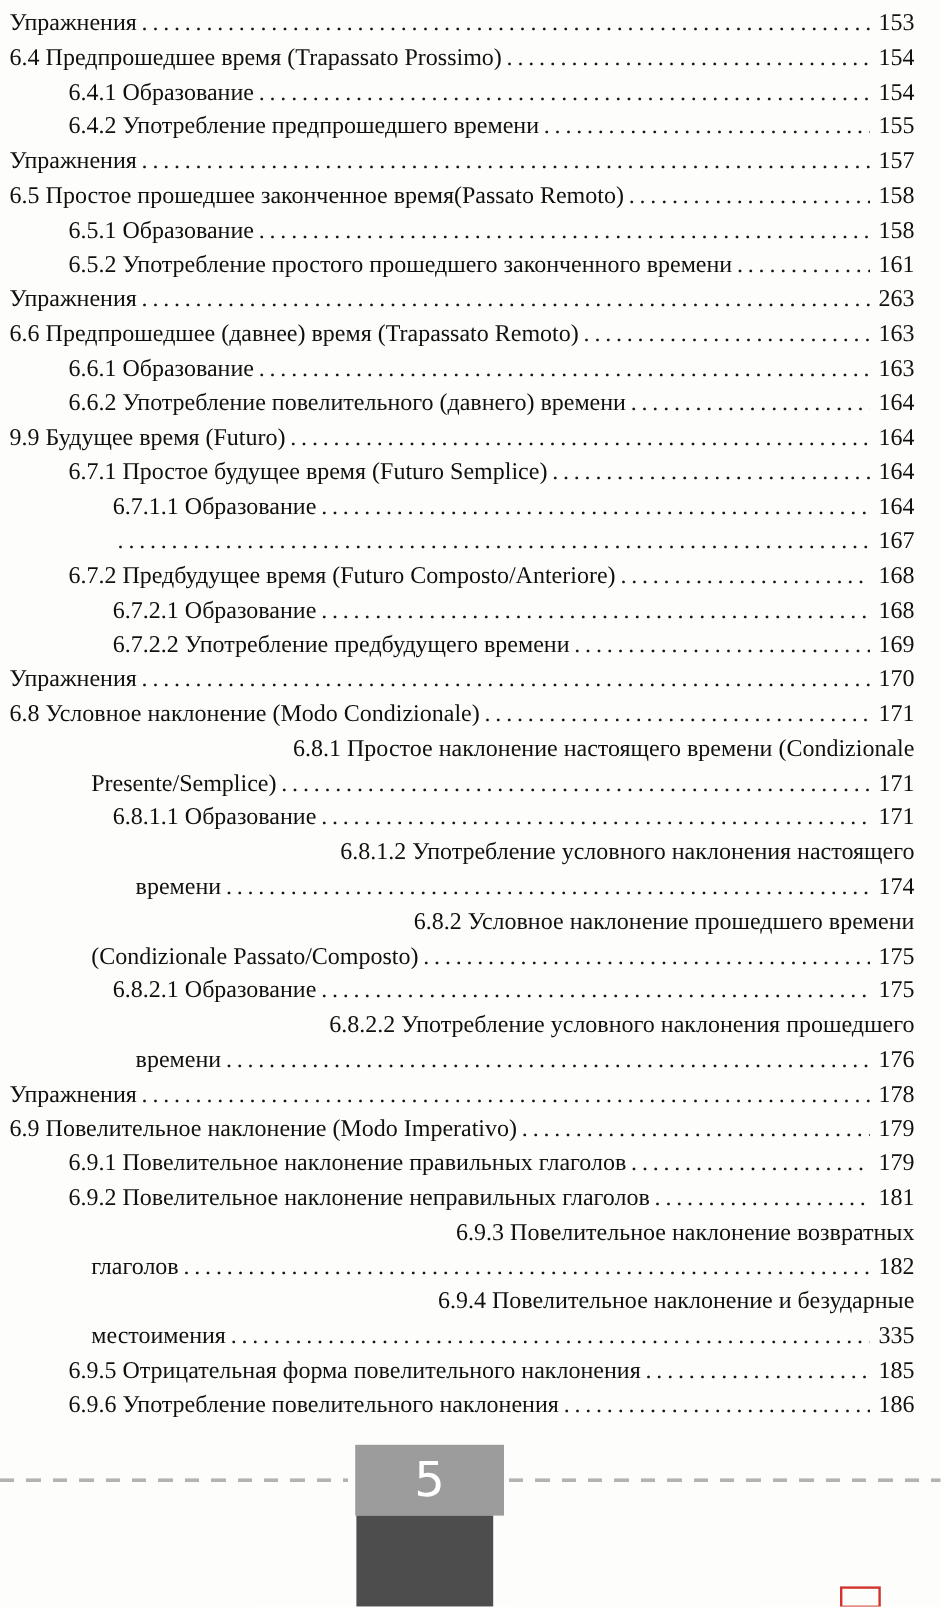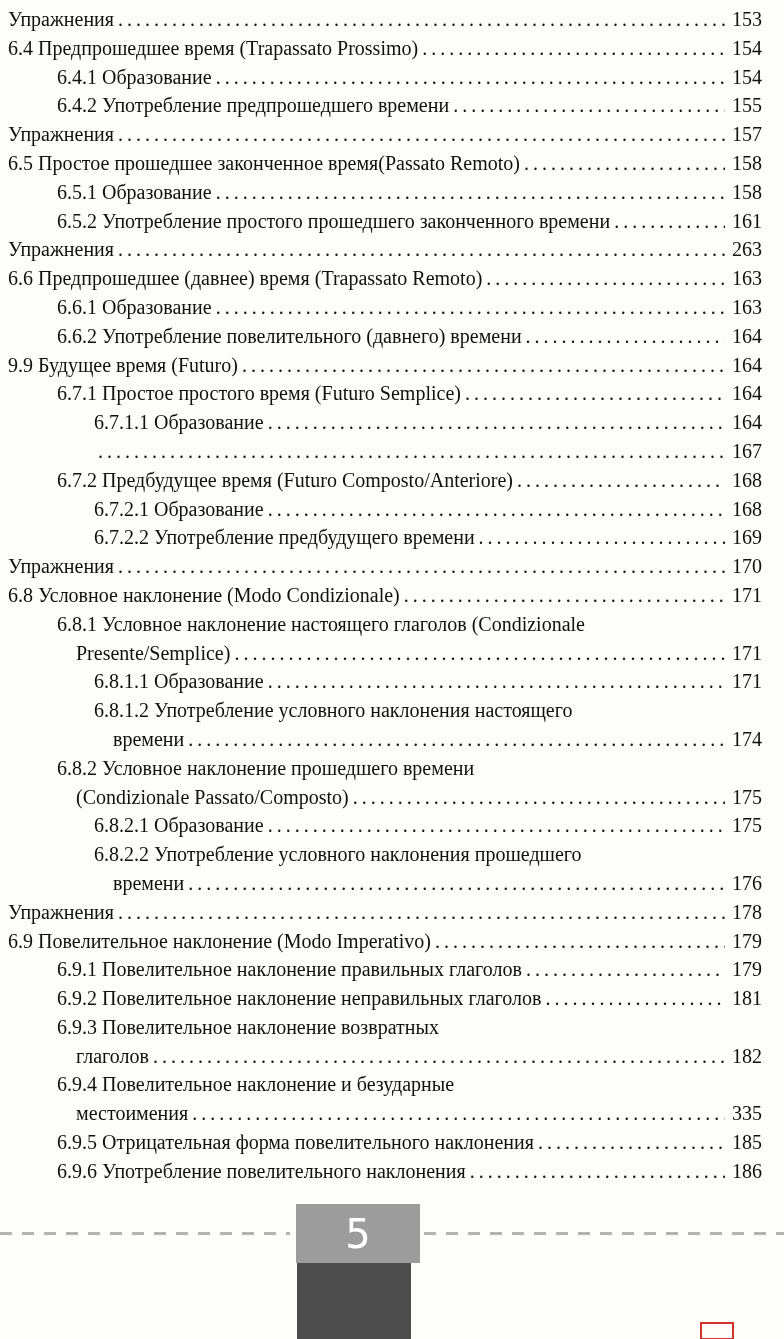--- a/index.html
+++ b/index.html
@@ -16,20 +16,21 @@
     padding: 5px 22px 0 8px;
     font-size: 20px;
     line-height: 28.8px;
   }
   .entry.level-1 { padding-left: 49px; }
   .entry.level-2 { padding-left: 86px; }
   .row {
     display: flex;
     align-items: baseline;
     overflow: hidden;
+    justify-content: flex-end;
   }
   .row.cont { padding-left: 19px; }
   .title {
     white-space: nowrap;
     flex: 0 0 auto;
   }
   .leader {
     flex: 1 1 auto;
     min-width: 0;
     overflow: hidden;
@@ -177,21 +178,21 @@
       </div>
       <div class="entry level-0">
         <div class="row">
           <span class="title">9.9 Будущее время (Futuro)</span>
           <span class="leader"></span>
           <span class="pg">164</span>
         </div>
       </div>
       <div class="entry level-1">
         <div class="row">
-          <span class="title">6.7.1 Простое простого время (Futuro Semplice)</span>
+          <span class="title">6.7.1 Простое будущее время (Futuro Semplice)</span>
           <span class="leader"></span>
           <span class="pg">164</span>
         </div>
       </div>
       <div class="entry level-2">
         <div class="row">
           <span class="title">6.7.1.1 Образование</span>
           <span class="leader"></span>
           <span class="pg">164</span>
         </div>
@@ -232,21 +233,21 @@
       </div>
       <div class="entry level-0">
         <div class="row">
           <span class="title">6.8 Условное наклонение (Modo Condizionale)</span>
           <span class="leader"></span>
           <span class="pg">171</span>
         </div>
       </div>
       <div class="entry level-1">
         <div class="row">
-          <span class="title">6.8.1 Условное наклонение настоящего глаголов (Condizionale</span>
+          <span class="title">6.8.1 Простое наклонение настоящего времени (Condizionale</span>
         </div>
         <div class="row cont">
           <span class="title">Presente/Semplice)</span>
           <span class="leader"></span>
           <span class="pg">171</span>
         </div>
       </div>
       <div class="entry level-2">
         <div class="row">
           <span class="title">6.8.1.1 Образование</span>

